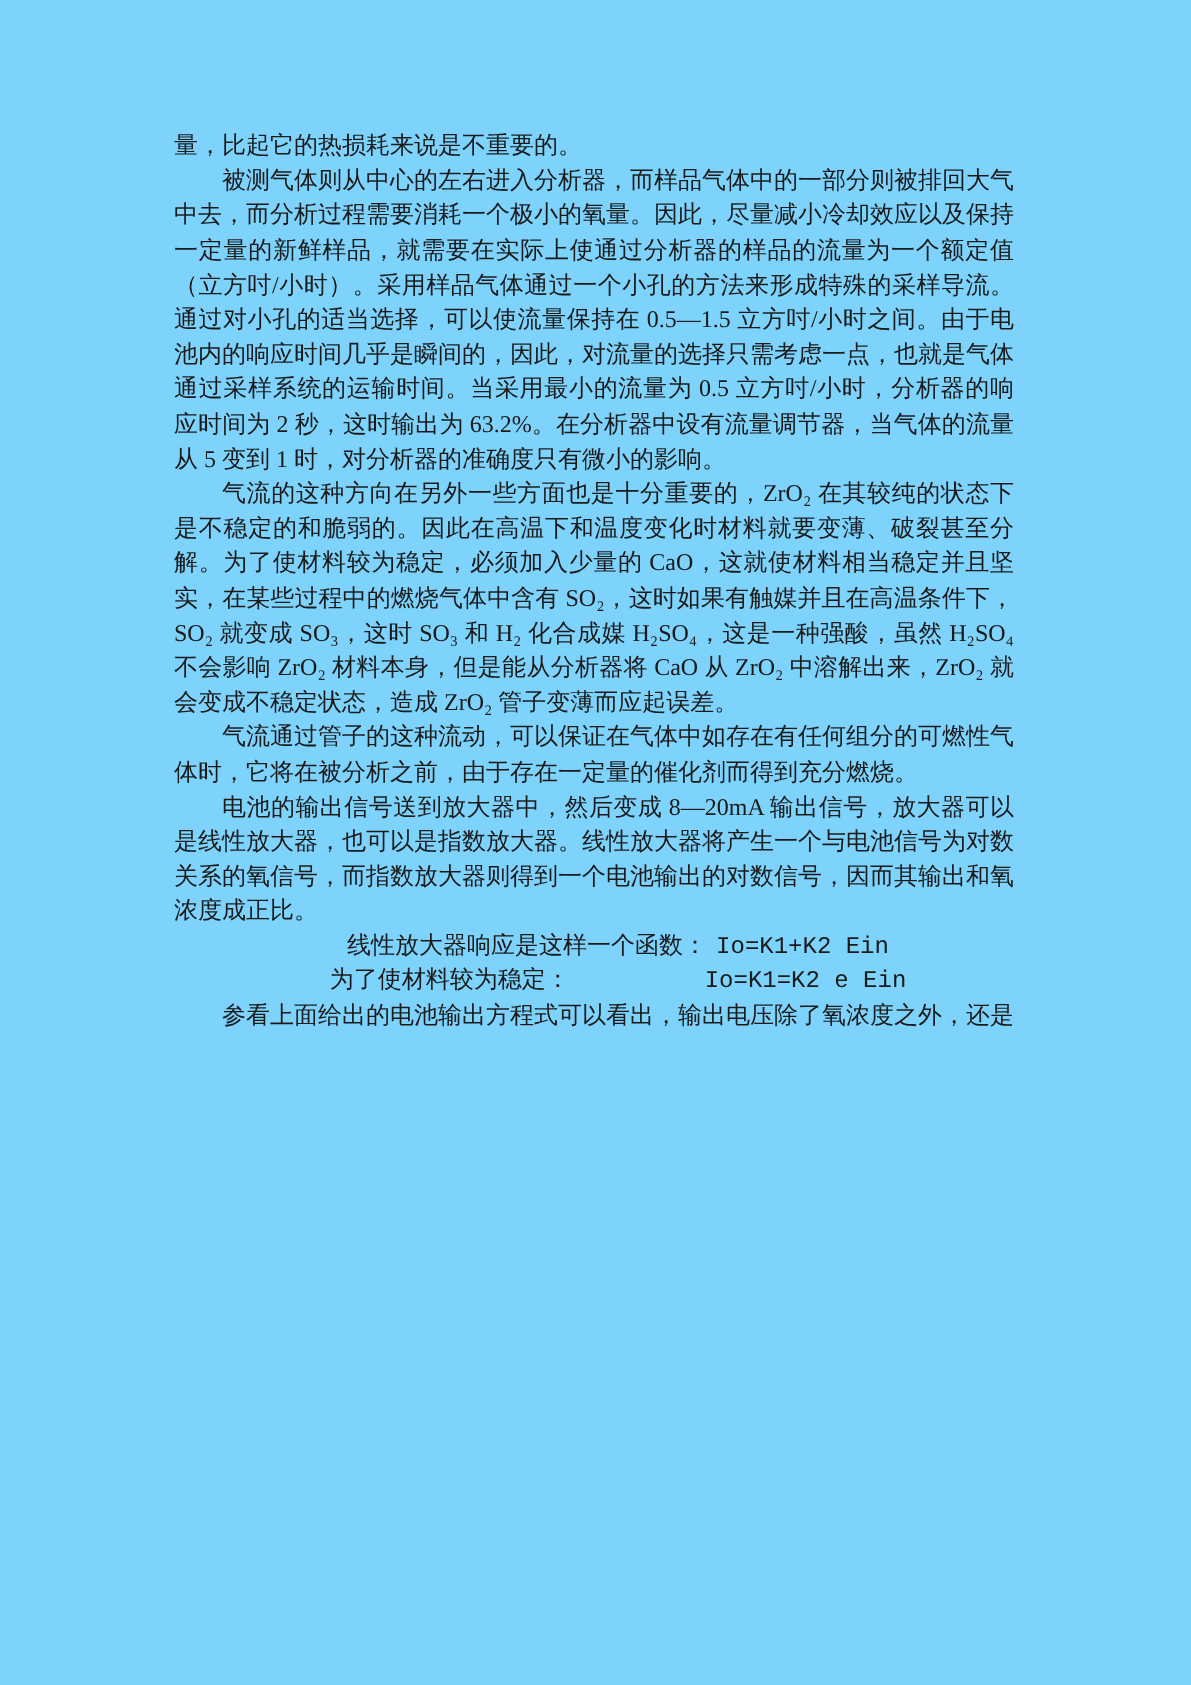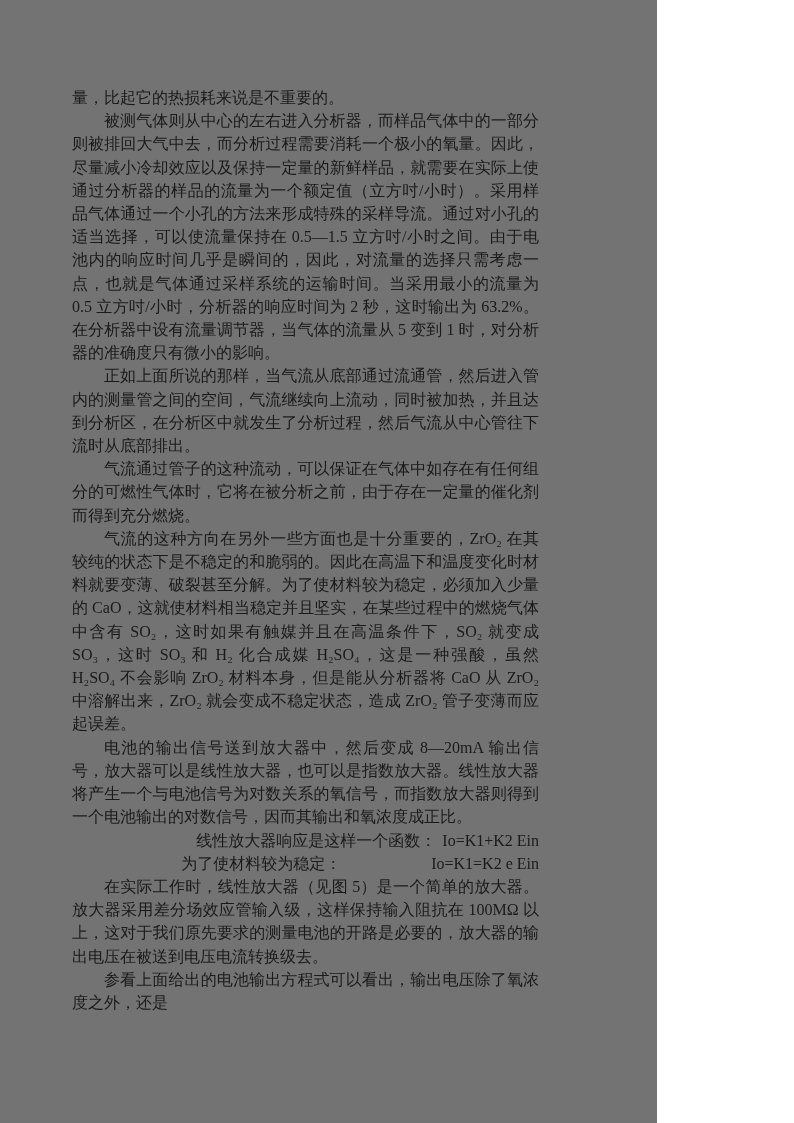--- a/index.html
+++ b/index.html
@@ -2,61 +2,60 @@
 <html><head>
 <meta charset="utf-8">
 <style>
   html, body {
     margin: 0;
     padding: 0;
     background: #ffffff;
   }
   .page {
     position: relative;
-    width: 657px;
+    width: 794px;
     height: 1123px;
-    background: #737373;
+    background: #7dd3fc;
     box-sizing: border-box;
-    padding: 86px 118px 0 72px;
+    padding: 86px 118px 0 116px;
     overflow: hidden;
     font-family: "Liberation Serif", "DejaVu Serif", serif;
     font-size: 16px;
     line-height: 23.2px;
     color: #1a1a1a;
   }
   .para {
     margin: 0;
     text-align: justify;
     text-indent: 2em;
   }
   .para.noindent {
     text-indent: 0;
   }
   .formula-line {
-    text-align: right;
+    text-align: center;
     white-space: nowrap;
+    font-family: Liberation Mono, monospace;
   }
   .formula-inline {
     margin-left: 6px;
   }
   .formula-offset {
     margin-left: 90px;
   }
 </style>
 </head>
 <body>
 
 <div class="page">
   <p class="para noindent">量，比起它的热损耗来说是不重要的。</p>
   <p class="para">被测气体则从中心的左右进入分析器，而样品气体中的一部分则被排回大气中去，而分析过程需要消耗一个极小的氧量。因此，尽量减小冷却效应以及保持一定量的新鲜样品，就需要在实际上使通过分析器的样品的流量为一个额定值（立方吋/小时）。采用样品气体通过一个小孔的方法来形成特殊的采样导流。通过对小孔的适当选择，可以使流量保持在 0.5—1.5 立方吋/小时之间。由于电池内的响应时间几乎是瞬间的，因此，对流量的选择只需考虑一点，也就是气体通过采样系统的运输时间。当采用最小的流量为 0.5 立方吋/小时，分析器的响应时间为 2 秒，这时输出为 63.2%。在分析器中设有流量调节器，当气体的流量从 5 变到 1 时，对分析器的准确度只有微小的影响。</p>
-  <p class="para">正如上面所说的那样，当气流从底部通过流通管，然后进入管内的测量管之间的空间，气流继续向上流动，同时被加热，并且达到分析区，在分析区中就发生了分析过程，然后气流从中心管往下流时从底部排出。</p>
+  <p class="para">气流的这种方向在另外一些方面也是十分重要的，ZrO₂ 在其较纯的状态下是不稳定的和脆弱的。因此在高温下和温度变化时材料就要变薄、破裂甚至分解。为了使材料较为稳定，必须加入少量的 CaO，这就使材料相当稳定并且坚实，在某些过程中的燃烧气体中含有 SO₂，这时如果有触媒并且在高温条件下，SO₂ 就变成 SO₃，这时 SO₃ 和 H₂ 化合成媒 H₂SO₄，这是一种强酸，虽然 H₂SO₄ 不会影响 ZrO₂ 材料本身，但是能从分析器将 CaO 从 ZrO₂ 中溶解出来，ZrO₂ 就会变成不稳定状态，造成 ZrO₂ 管子变薄而应起误差。</p>
   <p class="para">气流通过管子的这种流动，可以保证在气体中如存在有任何组分的可燃性气体时，它将在被分析之前，由于存在一定量的催化剂而得到充分燃烧。</p>
-  <p class="para">气流的这种方向在另外一些方面也是十分重要的，ZrO₂ 在其较纯的状态下是不稳定的和脆弱的。因此在高温下和温度变化时材料就要变薄、破裂甚至分解。为了使材料较为稳定，必须加入少量的 CaO，这就使材料相当稳定并且坚实，在某些过程中的燃烧气体中含有 SO₂，这时如果有触媒并且在高温条件下，SO₂ 就变成 SO₃，这时 SO₃ 和 H₂ 化合成媒 H₂SO₄，这是一种强酸，虽然 H₂SO₄ 不会影响 ZrO₂ 材料本身，但是能从分析器将 CaO 从 ZrO₂ 中溶解出来，ZrO₂ 就会变成不稳定状态，造成 ZrO₂ 管子变薄而应起误差。</p>
   <p class="para">电池的输出信号送到放大器中，然后变成 8—20mA 输出信号，放大器可以是线性放大器，也可以是指数放大器。线性放大器将产生一个与电池信号为对数关系的氧信号，而指数放大器则得到一个电池输出的对数信号，因而其输出和氧浓度成正比。</p>
   <p class="para formula-line">
     <span>线性放大器响应是这样一个函数：</span><span class="formula-inline">Io=K1+K2 Ein</span>
   </p>
   <p class="para formula-line">
     <span>为了使材料较为稳定：</span><span class="formula-offset">Io=K1=K2 e Ein</span>
   </p>
-  <p class="para">在实际工作时，线性放大器（见图 5）是一个简单的放大器。放大器采用差分场效应管输入级，这样保持输入阻抗在 100MΩ 以上，这对于我们原先要求的测量电池的开路是必要的，放大器的输出电压在被送到电压电流转换级去。</p>
   <p class="para">参看上面给出的电池输出方程式可以看出，输出电压除了氧浓度之外，还是</p>
 </div>
 
 </body></html>

